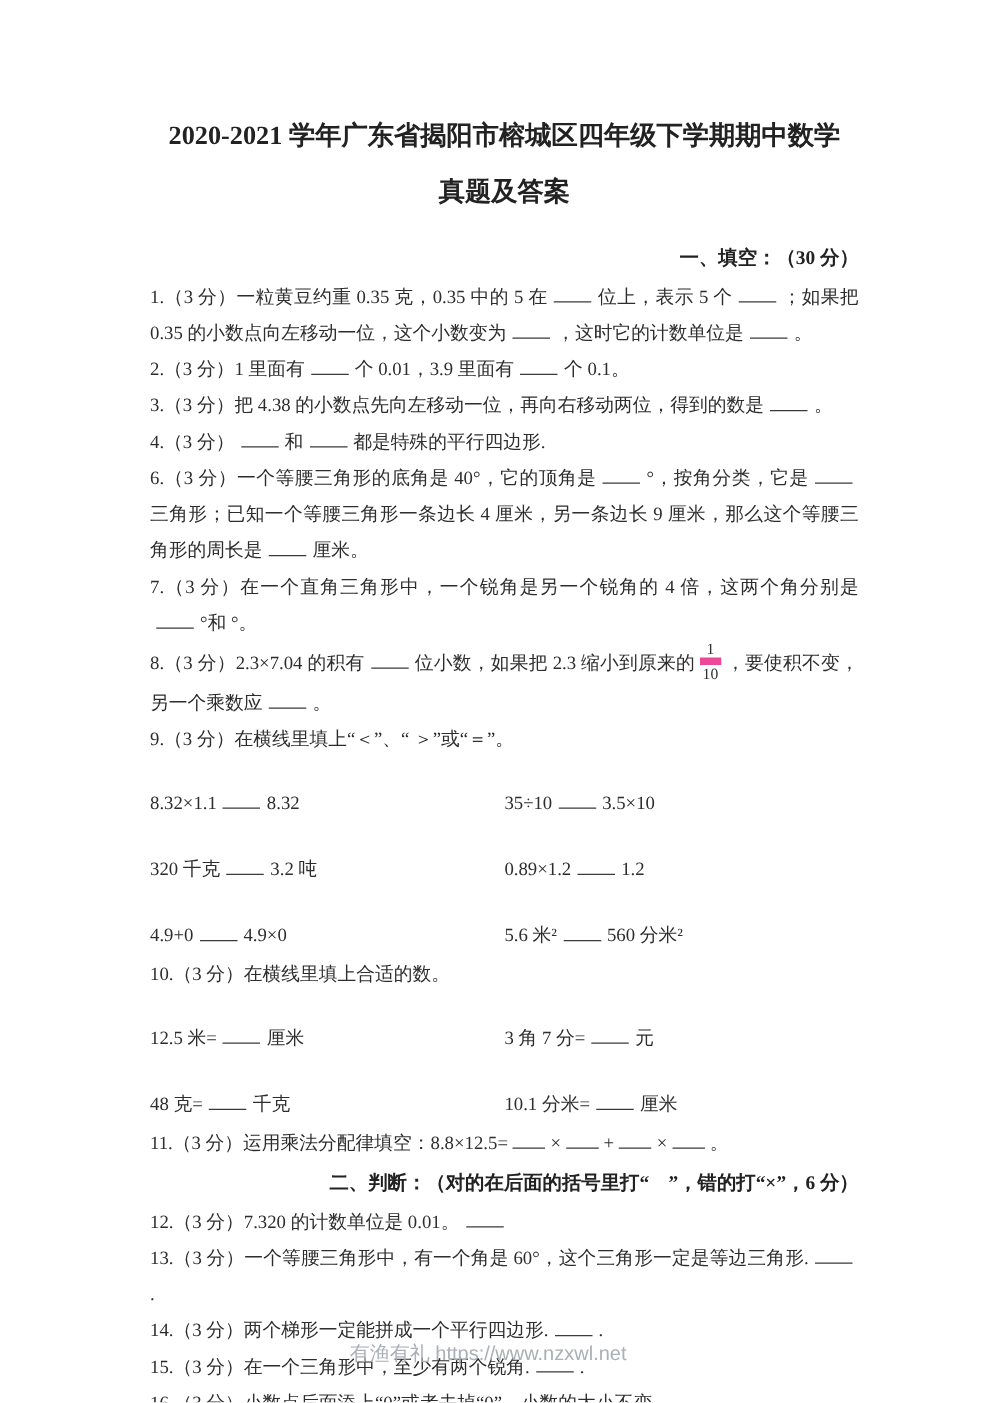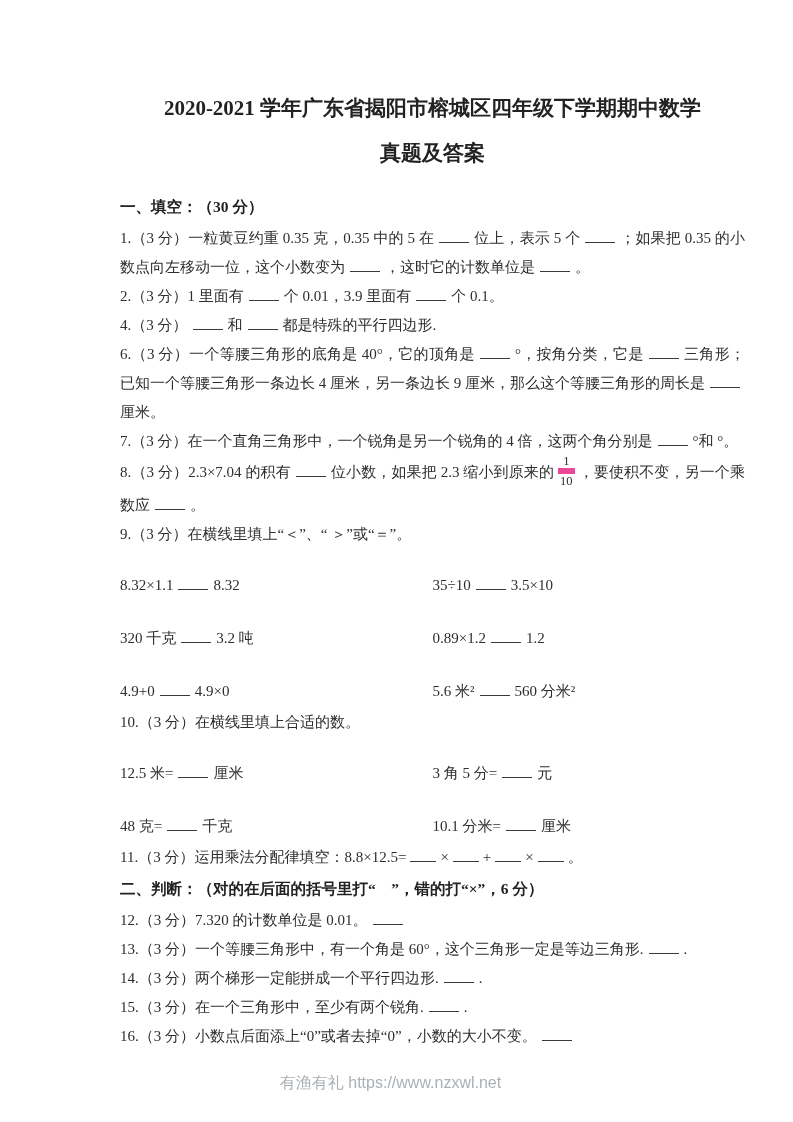--- a/index.html
+++ b/index.html
@@ -5,37 +5,38 @@
   html,body{margin:0;padding:0;background:#ffffff;}
   .page{
     position:relative;
     width:793px;height:1122px;
     margin:0 auto;
     background:#ffffff;
     color:#2d2d2d;
     font-family:"Liberation Serif","DejaVu Serif",serif;
     font-size:15px;
     box-sizing:border-box;
-    padding:86px 48px 0 120px;
+    padding:86px 106px 0 120px;
     overflow:hidden;
   }
   .title{
     font-weight:bold;
     font-size:21px;
     line-height:45px;
     text-align:center;
     margin:0 0 16px 0;
     color:#222;
   }
   .sec-header{
     font-weight:bold;
     font-size:15.5px;
     line-height:30px;
     margin:2px 0 2px 0;
     color:#222;
+    text-align:right;
   }
   p.q{
     margin:0;
     line-height:29px;
     text-align:justify;
   }
   .blank{
     display:inline-block;
     width:30px;
     height:13px;
@@ -76,20 +77,21 @@
     <div>2020-2021 学年广东省揭阳市榕城区四年级下学期期中数学</div>
     <div>真题及答案</div>
   </div>
 
   <div class="sec-header">一、填空：（30 分）</div>
 
   <p class="q"><span>1.（3 分）一粒黄豆约重 0.35 克，0.35 中的 5 在</span><span class="blank"></span><span>位上，表示 5 个</span><span class="blank"></span><span>；如果把 0.35 的小数点向左移动一位，这个小数变为</span><span class="blank"></span><span>，这时它的计数单位是</span><span class="blank"></span><span>。</span></p>
 
   <p class="q"><span>2.（3 分）1 里面有</span><span class="blank"></span><span>个 0.01，3.9 里面有</span><span class="blank"></span><span>个 0.1。</span></p>
 
+  <p class="q"><span>3.（3 分）把 4.38 的小数点先向左移动一位，再向右移动两位，得到的数是</span><span class="blank"></span><span>。</span></p>
 
   <p class="q"><span>4.（3 分）</span><span class="blank"></span><span>和</span><span class="blank"></span><span>都是特殊的平行四边形.</span></p>
 
 
   <p class="q"><span>6.（3 分）一个等腰三角形的底角是 40°，它的顶角是</span><span class="blank"></span><span>°，按角分类，它是</span><span class="blank"></span><span>三角形；已知一个等腰三角形一条边长 4 厘米，另一条边长 9 厘米，那么这个等腰三角形的周长是</span><span class="blank"></span><span>厘米。</span></p>
 
   <p class="q"><span>7.（3 分）在一个直角三角形中，一个锐角是另一个锐角的 4 倍，这两个角分别是</span><span class="blank"></span><span>°和</span>&nbsp;<span>°。</span></p>
 
   <p class="q"><span>8.（3 分）2.3×7.04 的积有</span><span class="blank"></span><span>位小数，如果把 2.3 缩小到原来的</span><span class="frac"><span class="num">1</span><span class="den">10</span></span><span>，要使积不变，另一个乘数应</span><span class="blank"></span><span>。</span></p>
 
@@ -105,21 +107,21 @@
   </div>
   <div class="pair-row">
     <div class="pair-cell"><span>4.9+0</span><span class="blank"></span><span>4.9×0</span></div>
     <div class="pair-cell"><span>5.6 米²</span><span class="blank"></span><span>560 分米²</span></div>
   </div>
 
   <p class="q">10.（3 分）在横线里填上合适的数。</p>
 
   <div class="pair-row">
     <div class="pair-cell"><span>12.5 米=</span><span class="blank"></span><span>厘米</span></div>
-    <div class="pair-cell"><span>3 角 5 分=</span><span class="blank"></span><span>元</span></div>
+    <div class="pair-cell"><span>3 角 7 分=</span><span class="blank"></span><span>元</span></div>
   </div>
   <div class="pair-row">
     <div class="pair-cell"><span>48 克=</span><span class="blank"></span><span>千克</span></div>
     <div class="pair-cell"><span>10.1 分米=</span><span class="blank"></span><span>厘米</span></div>
   </div>
 
   <p class="q"><span>11.（3 分）运用乘法分配律填空：8.8×12.5=</span><span class="blank narrow"></span><span>×</span><span class="blank narrow"></span><span>+</span><span class="blank narrow"></span><span>×</span><span class="blank narrow"></span><span>。</span></p>
 
   <div class="sec-header">二、判断：（对的在后面的括号里打“　”，错的打“×”，6 分）</div>
 

